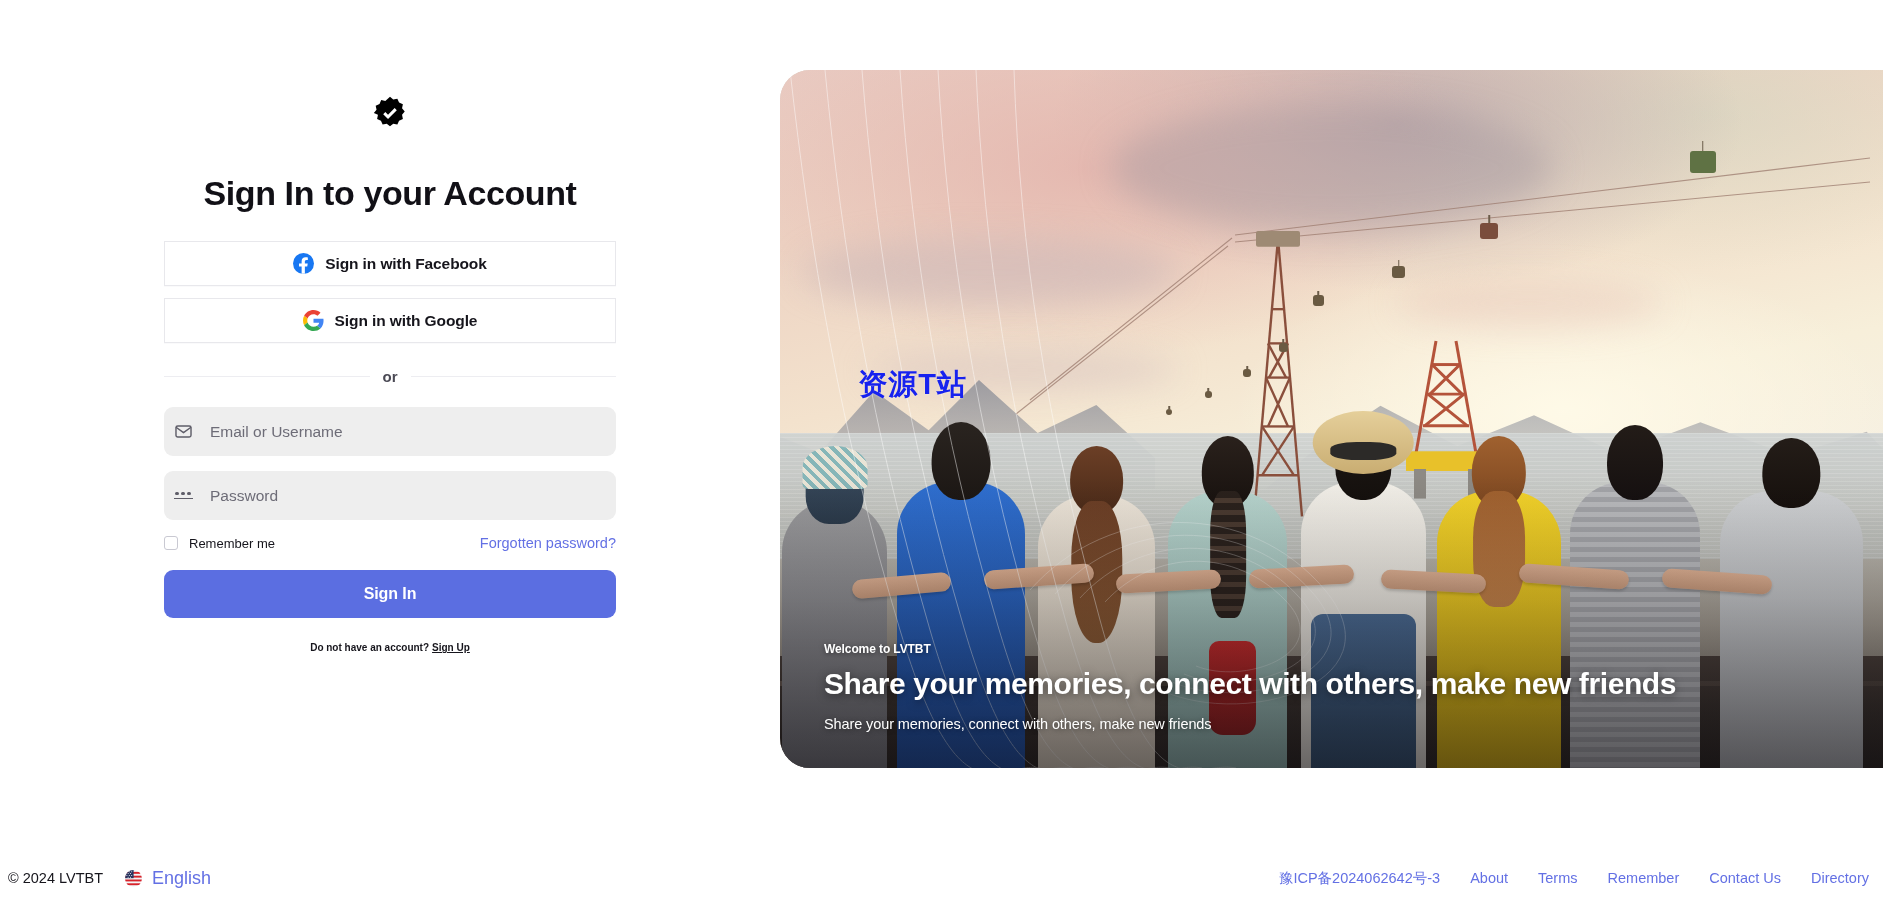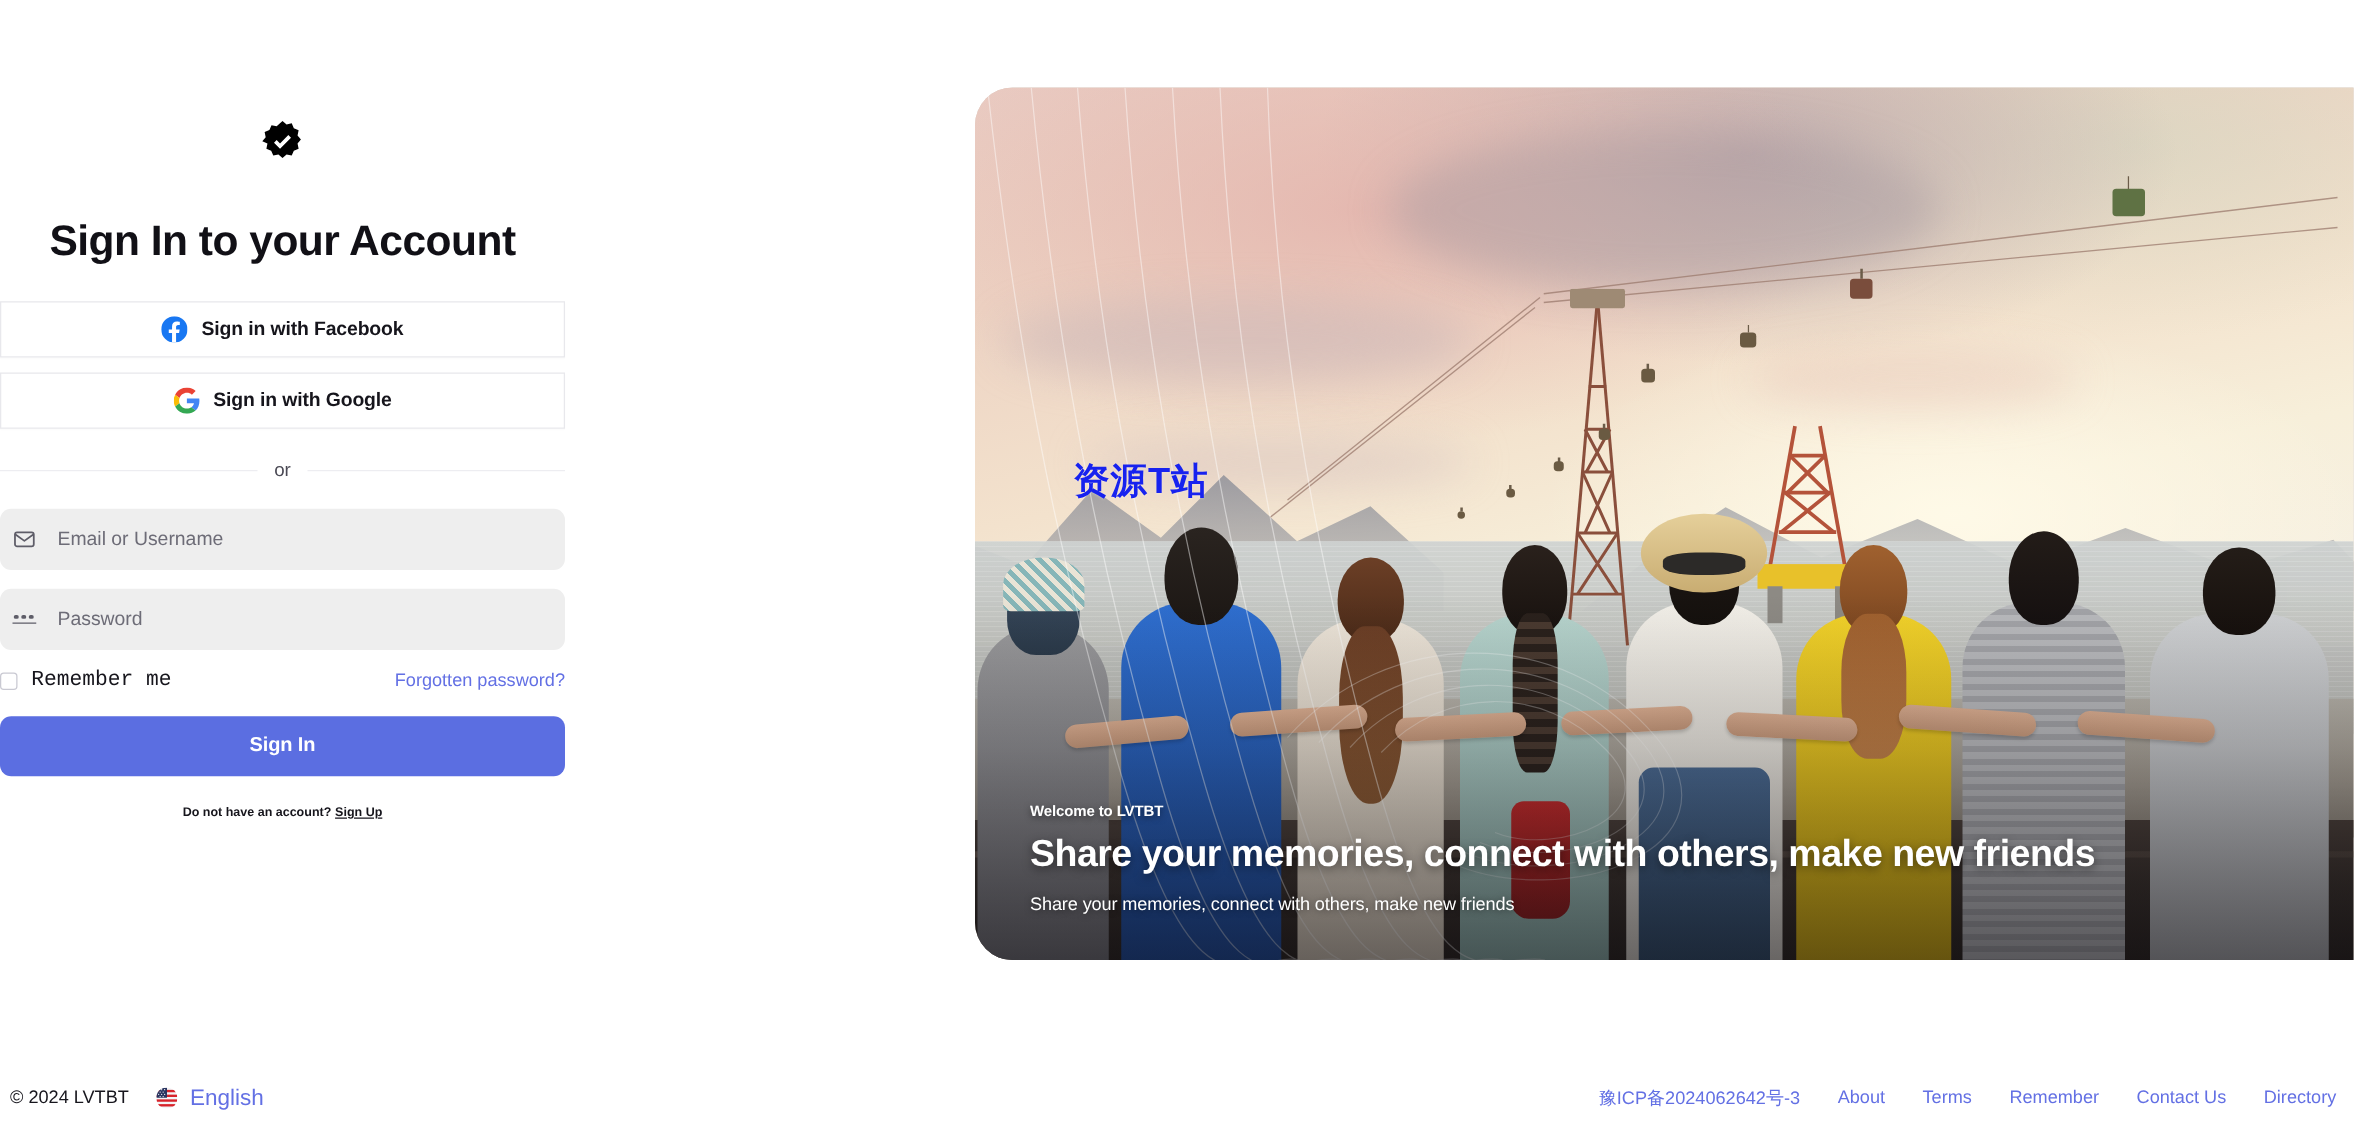--- a/index.html
+++ b/index.html
@@ -22,21 +22,21 @@
 
   
   .auth-panel {
     position: absolute;
     left: 0;
     top: 0;
     width: 780px;
     height: 860px;
     display: flex;
     align-items: flex-start;
-    justify-content: flex-start;
+    justify-content: center;
   }
 
   .auth-card {
     width: 452px;
     margin-top: 96px;
   }
 
   .brand-logo {
     display: flex;
     justify-content: center;
@@ -85,20 +85,21 @@
   }
   .divider .line {
     flex: 1;
     height: 1px;
     background: #ededf1;
   }
   .divider .or {
     padding: 0 13px;
     font-size: 15px;
     color: #4b4a55;
+    font-weight: bold;
   }
 
   .field {
     position: relative;
     width: 452px;
     height: 49px;
     background: #eeeeee;
     border-radius: 9px;
     display: flex;
     align-items: center;
@@ -169,24 +170,23 @@
   }
   .checkbox {
     width: 14px;
     height: 14px;
     border: 1px solid #c9c9d2;
     border-radius: 3px;
     background: #fff;
     flex: 0 0 auto;
   }
   .remember-label {
-    font-size: 17px;
+    font-size: 13px;
     color: #16151c;
     font-weight: 400;
-    font-family: Liberation Mono, monospace;
   }
   .forgot-link {
     font-size: 14.5px;
     color: #6370e4;
     text-decoration: none;
     cursor: pointer;
   }
 
   .signin-btn {
     width: 452px;

